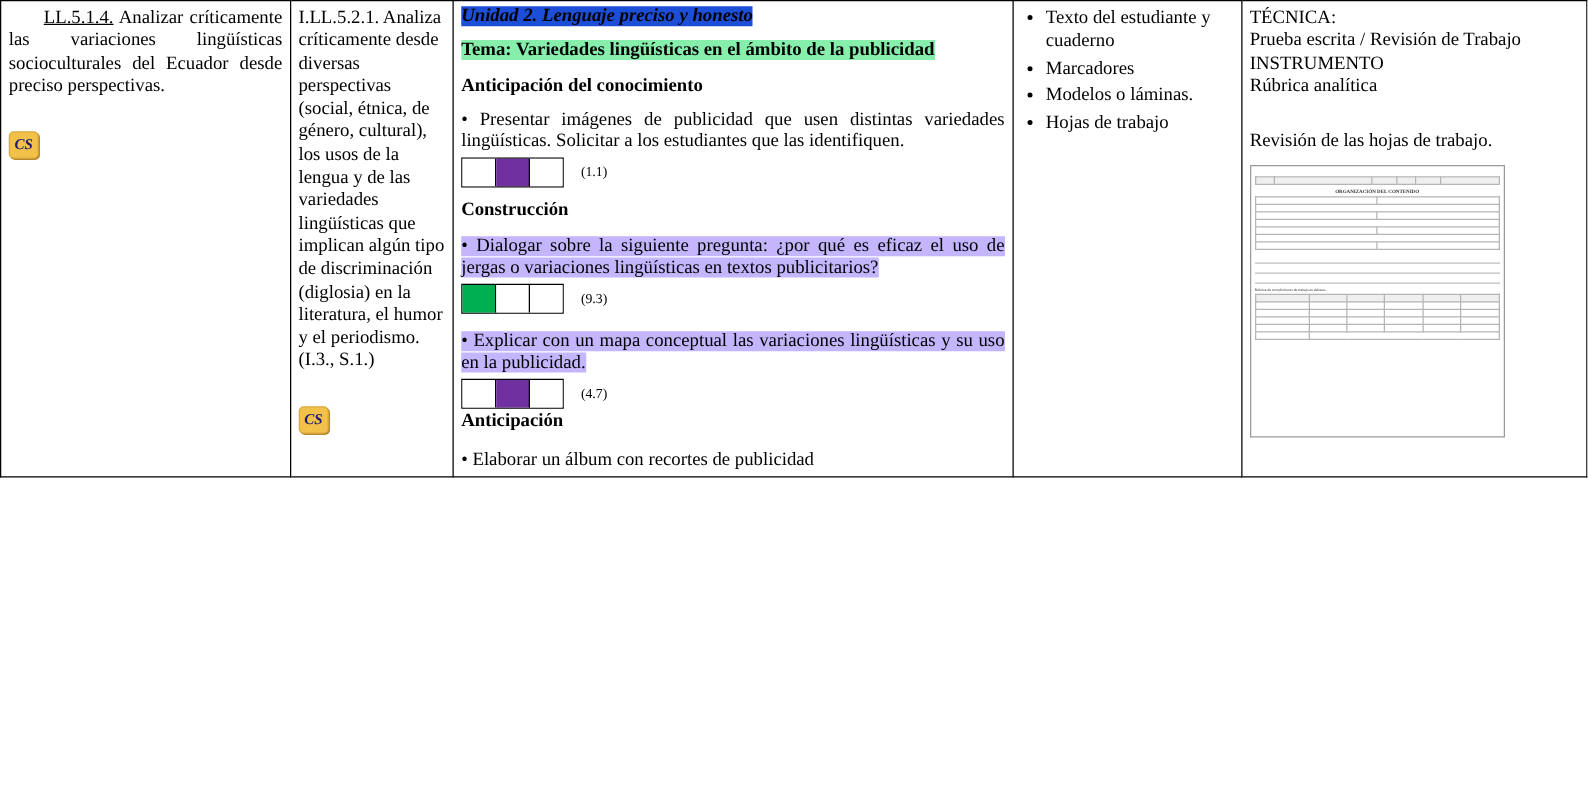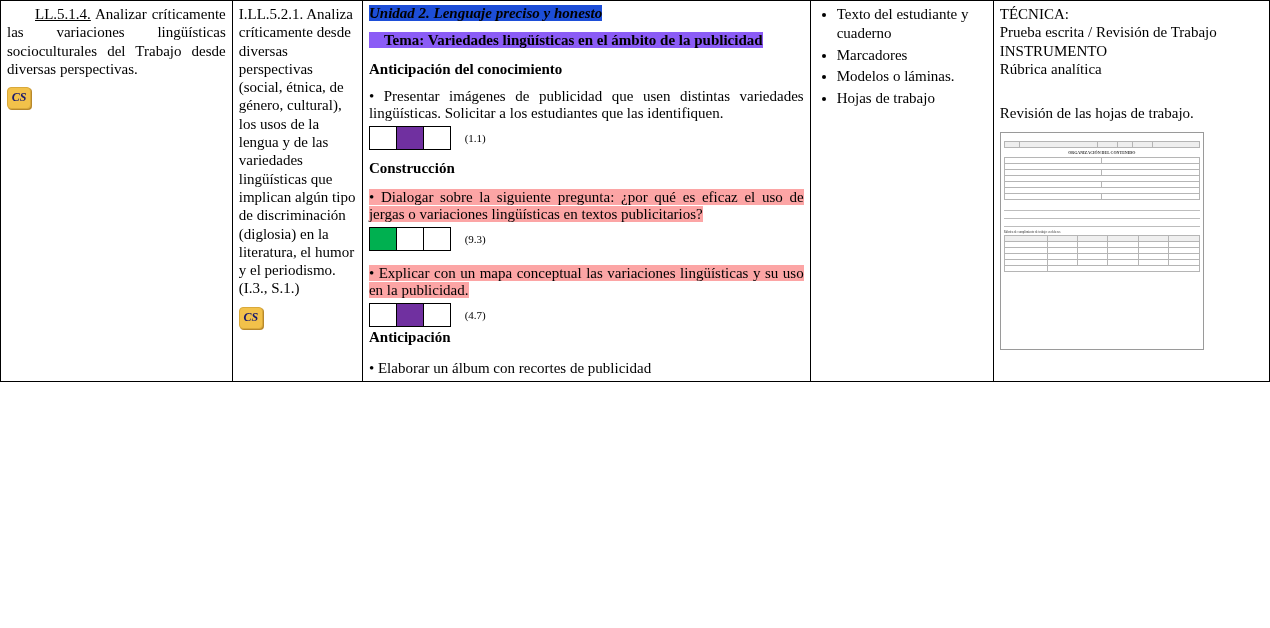--- a/index.html
+++ b/index.html
@@ -24,39 +24,39 @@
   .col2{width:110px;}
   .col3{width:410px;}
   .col4{width:160px;}
   .col5{width:248px;margin-top:28px;}
   .just{text-align:justify;text-justify:inter-word;}
   .cell-inner{line-height:1.22;}
   p{margin:0 0 10px 0;}
   .tight{margin:0 0 4px 0;}
   b{font-weight:bold;}
   .hl-yellow{background:#1d4ed8;font-weight:bold;font-style:italic;}
-  .hl-yellow2{background:#8b5cf6;font-weight:bold;padding-left:15px;}
-  .hl-purple{background:#fca5a5;}
+  .hl-yellow2{background:#86efac;font-weight:bold;}
+  .hl-purple{background:#c4b5fd;}
   
   .cs-badge{
     display:inline-block;
     width:22px;height:20px;
     border-radius:4px;
     background:#f2c14a;
     border:1px solid #d9a93a;
     color:#1a1a6e;
     font-family:"Liberation Serif",serif;
     font-weight:bold;
     font-style:italic;
     font-size:12px;
     line-height:19px;
     text-align:center;
     box-shadow:1px 1px 0 #b8882c;
     position:relative;
-    top:3px;
+    top:21px;
   }
   
   .boxes{
     display:inline-block;
     vertical-align:middle;
     border:1px solid #000;
     height:22px;
     line-height:0;
     background:#fff;
   }
@@ -108,21 +108,21 @@
 <body>
 
 <table class="plan">
   <tbody>
 
   <tr>
 
     <td class="col1">
       <div class="cell-inner just">
         <span style="text-decoration:underline;margin-left:28px;">LL.5.1.4.</span>
-        <span>Analizar críticamente las variaciones lingüísticas socioculturales del Trabajo desde diversas perspectivas.</span>
+        <span>Analizar críticamente las variaciones lingüísticas socioculturales del Ecuador desde preciso perspectivas.</span>
       </div>
       <div style="margin-top:6px;">
         <span class="cs-badge">CS</span>
       </div>
     </td>
 
     <td class="col2">
       <div class="cell-inner">I.LL.5.2.1. Analiza críticamente desde diversas perspectivas (social, étnica, de género, cultural), los usos de la lengua y de las variedades lingüísticas que implican algún tipo de discriminación (diglosia) en la literatura, el humor y el periodismo. (I.3., S.1.)</div>
       <div style="margin-top:6px;">
         <span class="cs-badge">CS</span>

